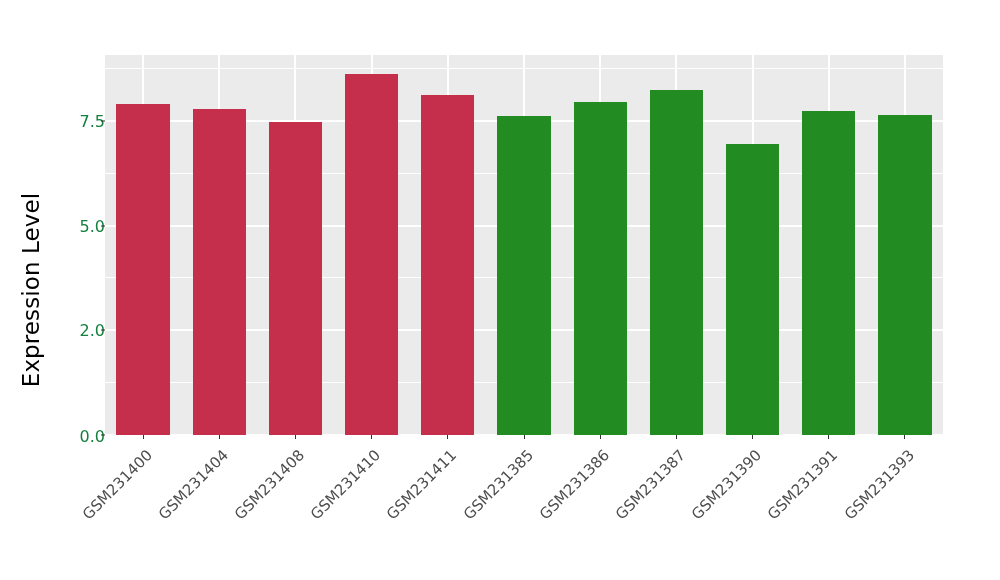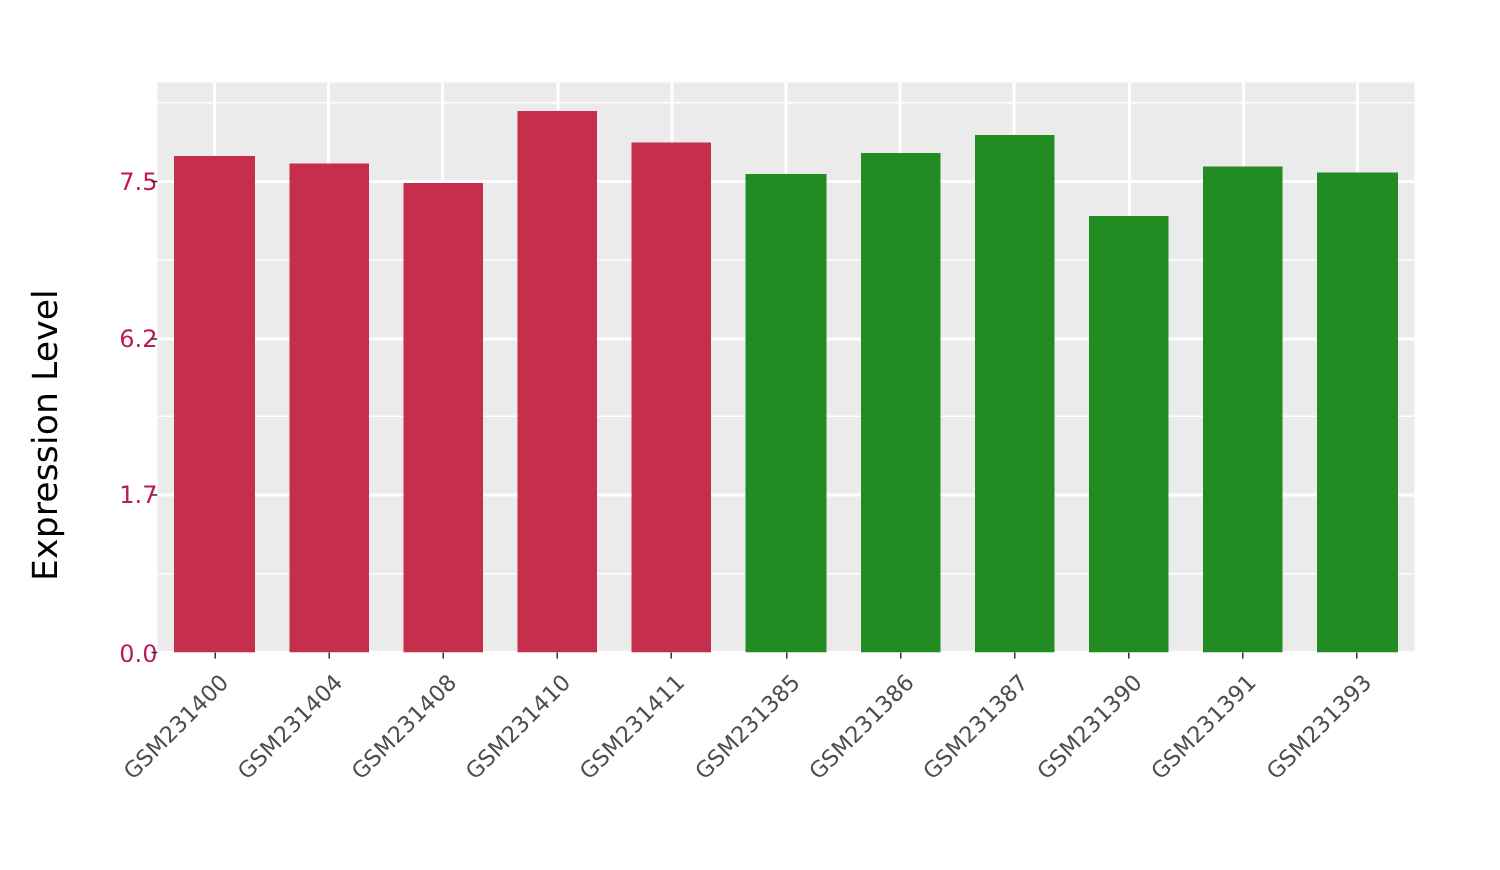--- a/index.html
+++ b/index.html
@@ -39,21 +39,21 @@
     letter-spacing: 0.1px;
   }
 
   
   .y-tick-label {
     position: absolute;
     right: 0px;
     width: 46px;
     text-align: right;
     font-size: 16px;
-    color: #be185d;
+    color: #15803d;
     transform: translateY(-50%);
     white-space: nowrap;
   }
   #y-ticks {
     position: absolute;
     left: 52px;
     top: 0;
     width: 53px;
     height: 580px;
   }
@@ -139,23 +139,23 @@
 </head>
 <body>
 
 <div id="plot-root">
 
   <div id="y-axis-title">Expression Level</div>
 
   <div id="y-ticks">
       <div class="y-tick-label" style="top: 436px;">0.0</div>
       <div class="y-tick-mark" style="top: 435px;"></div>
-      <div class="y-tick-label" style="top: 330.259px;">1.7</div>
+      <div class="y-tick-label" style="top: 330.259px;">2.0</div>
       <div class="y-tick-mark" style="top: 330.259px;"></div>
-      <div class="y-tick-label" style="top: 225.518px;">6.2</div>
+      <div class="y-tick-label" style="top: 225.518px;">5.0</div>
       <div class="y-tick-mark" style="top: 225.518px;"></div>
       <div class="y-tick-label" style="top: 120.777px;">7.5</div>
       <div class="y-tick-mark" style="top: 120.777px;"></div>
     </div>
 
   <div id="panel">
       <div class="grid-minor-h" style="top: 327.13px;"></div>
       <div class="grid-minor-h" style="top: 222.389px;"></div>
       <div class="grid-minor-h" style="top: 117.648px;"></div>
       <div class="grid-minor-h" style="top: 12.9068px;"></div>

